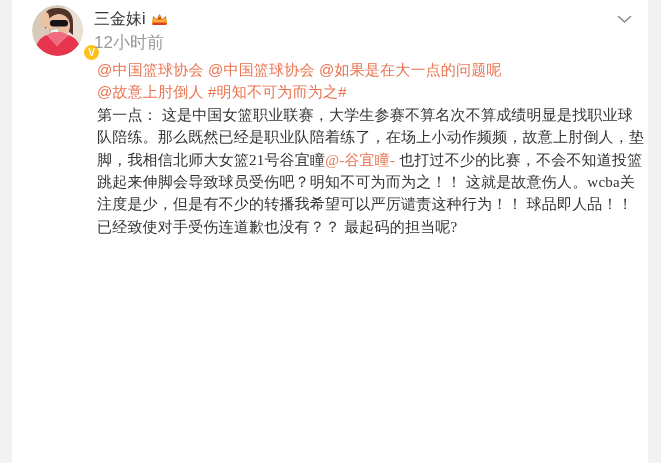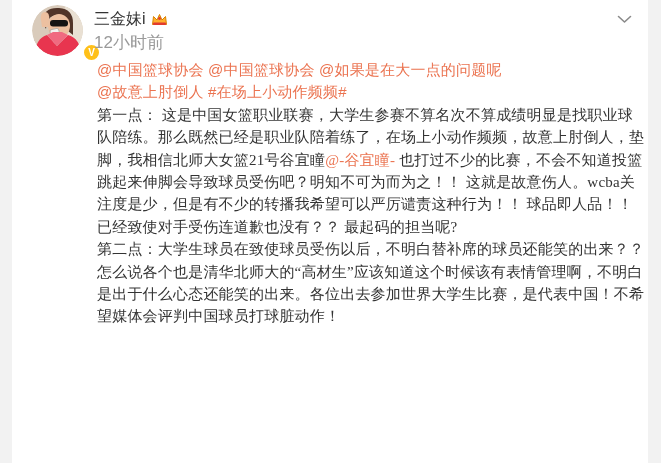--- a/index.html
+++ b/index.html
@@ -97,22 +97,21 @@
   <div class="content">
 
     <div class="mention-line">
       <a class="link">@中国篮球协会</a>
       <a class="link">@中国篮球协会</a>
       <a class="link">@如果是在大一点的问题呢</a>
     </div>
 
     <div class="mention-line">
       <a class="link">@故意上肘倒人</a>
-      <a class="link">#在场上小动作频频#</a>
+      <a class="link">#明知不可为而为之#</a>
     </div>
 
     <p><span>第一点： 这是中国女篮职业联赛，大学生参赛不算名次不算成绩明显是找职业球队陪练。那么既然已经是职业队陪着练了，在场上小动作频频，故意上肘倒人，垫脚，我相信北师大女篮21号谷宜瞳</span><a class="link">@-谷宜瞳-</a><span> 也打过不少的比赛，不会不知道投篮跳起来伸脚会导致球员受伤吧？明知不可为而为之！！ 这就是故意伤人。wcba关注度是少，但是有不少的转播我希望可以严厉谴责这种行为！！ 球品即人品！！ 已经致使对手受伤连道歉也没有？？ 最起码的担当呢?</span></p>
 
-    <p>第二点：大学生球员在致使球员受伤以后，不明白替补席的球员还能笑的出来？？ 怎么说各个也是清华北师大的“高材生”应该知道这个时候该有表情管理啊，不明白是出于什么心态还能笑的出来。各位出去参加世界大学生比赛，是代表中国！不希望媒体会评判中国球员打球脏动作！</p>
 
 
   </div>
 </div>
 
 </body></html>

